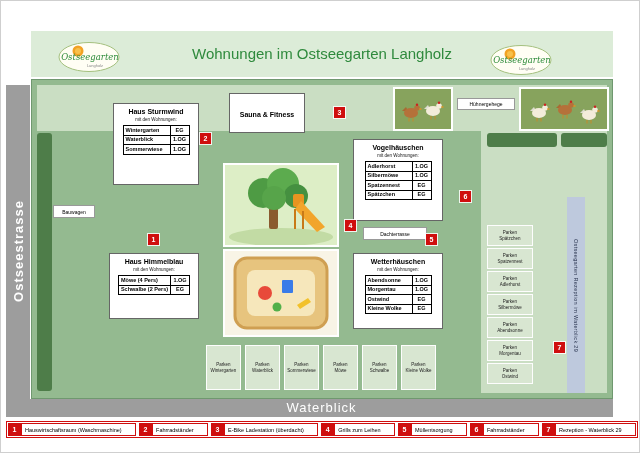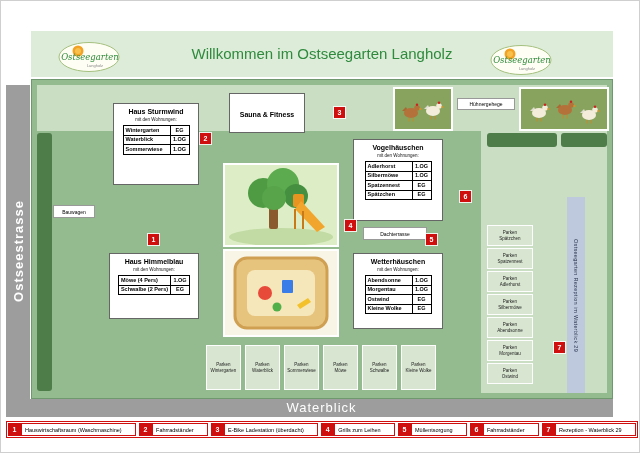--- a/index.html
+++ b/index.html
@@ -47,21 +47,21 @@
   .leg-item{display:flex;flex:1 1 auto;}
   .leg-num{width:13px;background:#cf0e0e;color:#fff;font-weight:bold;font-size:7px;display:flex;align-items:center;justify-content:center;flex:none;}
   .leg-label{border:1px solid #cf0e0e;background:#fff;font-size:5.5px;display:flex;align-items:center;padding:0 3px;white-space:nowrap;flex:1;}
 </style>
 </head>
 <body>
 
 <div class="page">
 
   <div class="abs header" style="left:30px;top:30px;width:582px;height:46px;">
-    <div class="title">Willkommen im Ostseegarten Langholz</div>
+    <div class="title">Wohnungen im Ostseegarten Langholz</div>
   </div>
 
   <svg class="abs" style="left:56px;top:40px;" width="64" height="32" viewBox="0 0 64 32">
     <ellipse cx="32" cy="16" rx="30" ry="14.5" fill="#fffef4" stroke="#a4c07e" stroke-width="1"></ellipse>
     <g>
       <circle cx="21" cy="10" r="5.5" fill="#f2a224"></circle>
       <circle cx="21" cy="10" r="3" fill="#f8c14b"></circle>
     </g>
     <text x="33" y="19" text-anchor="middle" font-size="8.5" font-style="italic" fill="#2e8b3a" font-family="DejaVu Serif, serif">Ostseegarten</text>
     <text x="38" y="26" text-anchor="middle" font-size="4" fill="#8a8a8a" font-family="Liberation Sans, sans-serif">Langholz</text>

